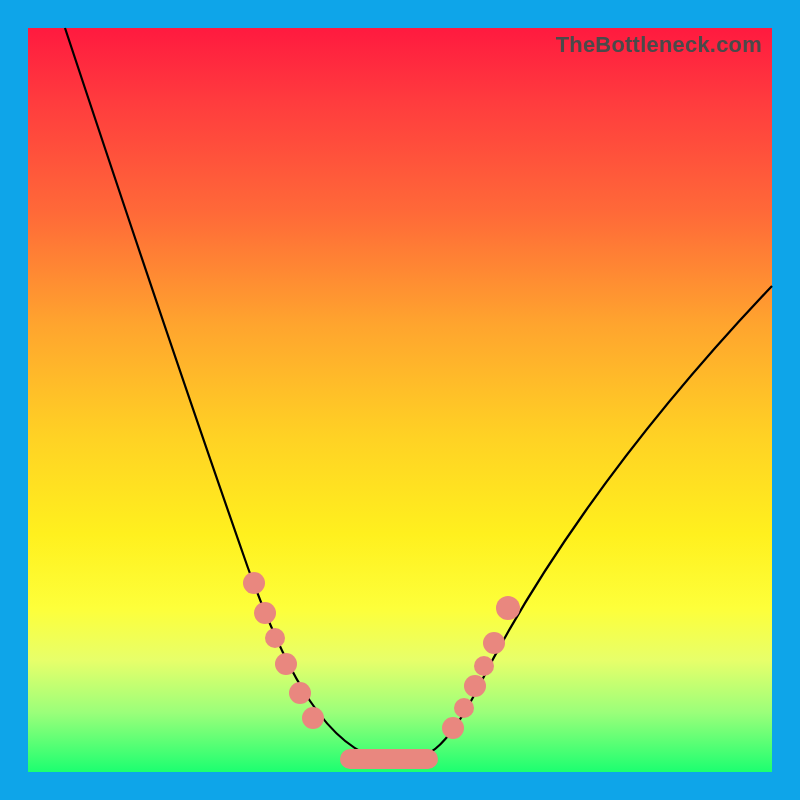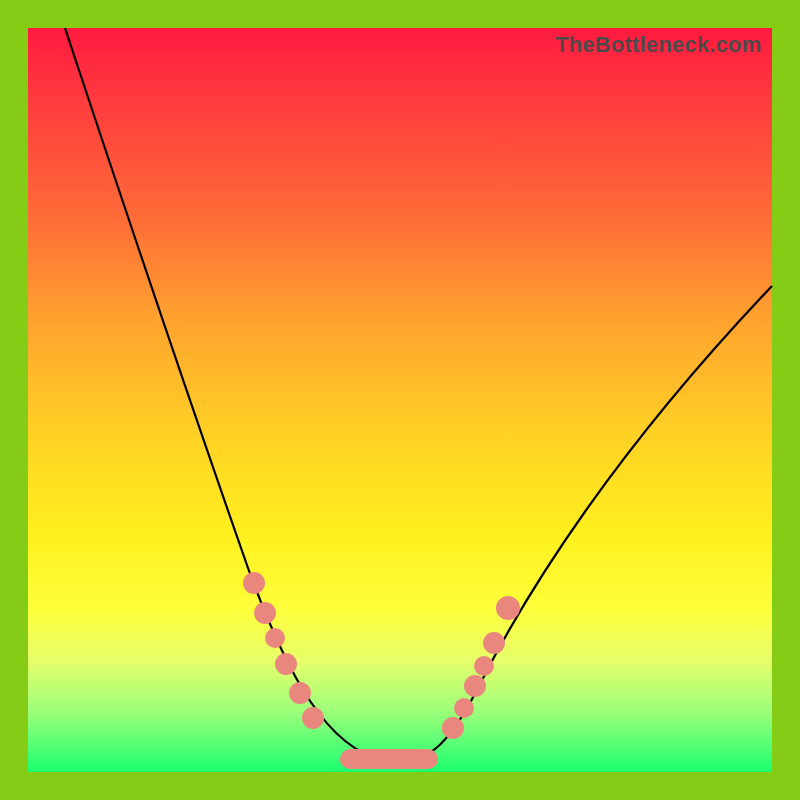--- a/index.html
+++ b/index.html
@@ -10,21 +10,21 @@
     background: #000;
     overflow: hidden;
     font-family: Arial, Helvetica, sans-serif;
   }
   .frame {
     position: absolute;
     left: 0;
     top: 0;
     width: 800px;
     height: 800px;
-    background: #84cc16;
+    background: #0ea5e9;
   }
   .plot {
     position: absolute;
     left: 28px;
     top: 28px;
     width: 744px;
     height: 744px;
     
     background: linear-gradient(
       to bottom,

